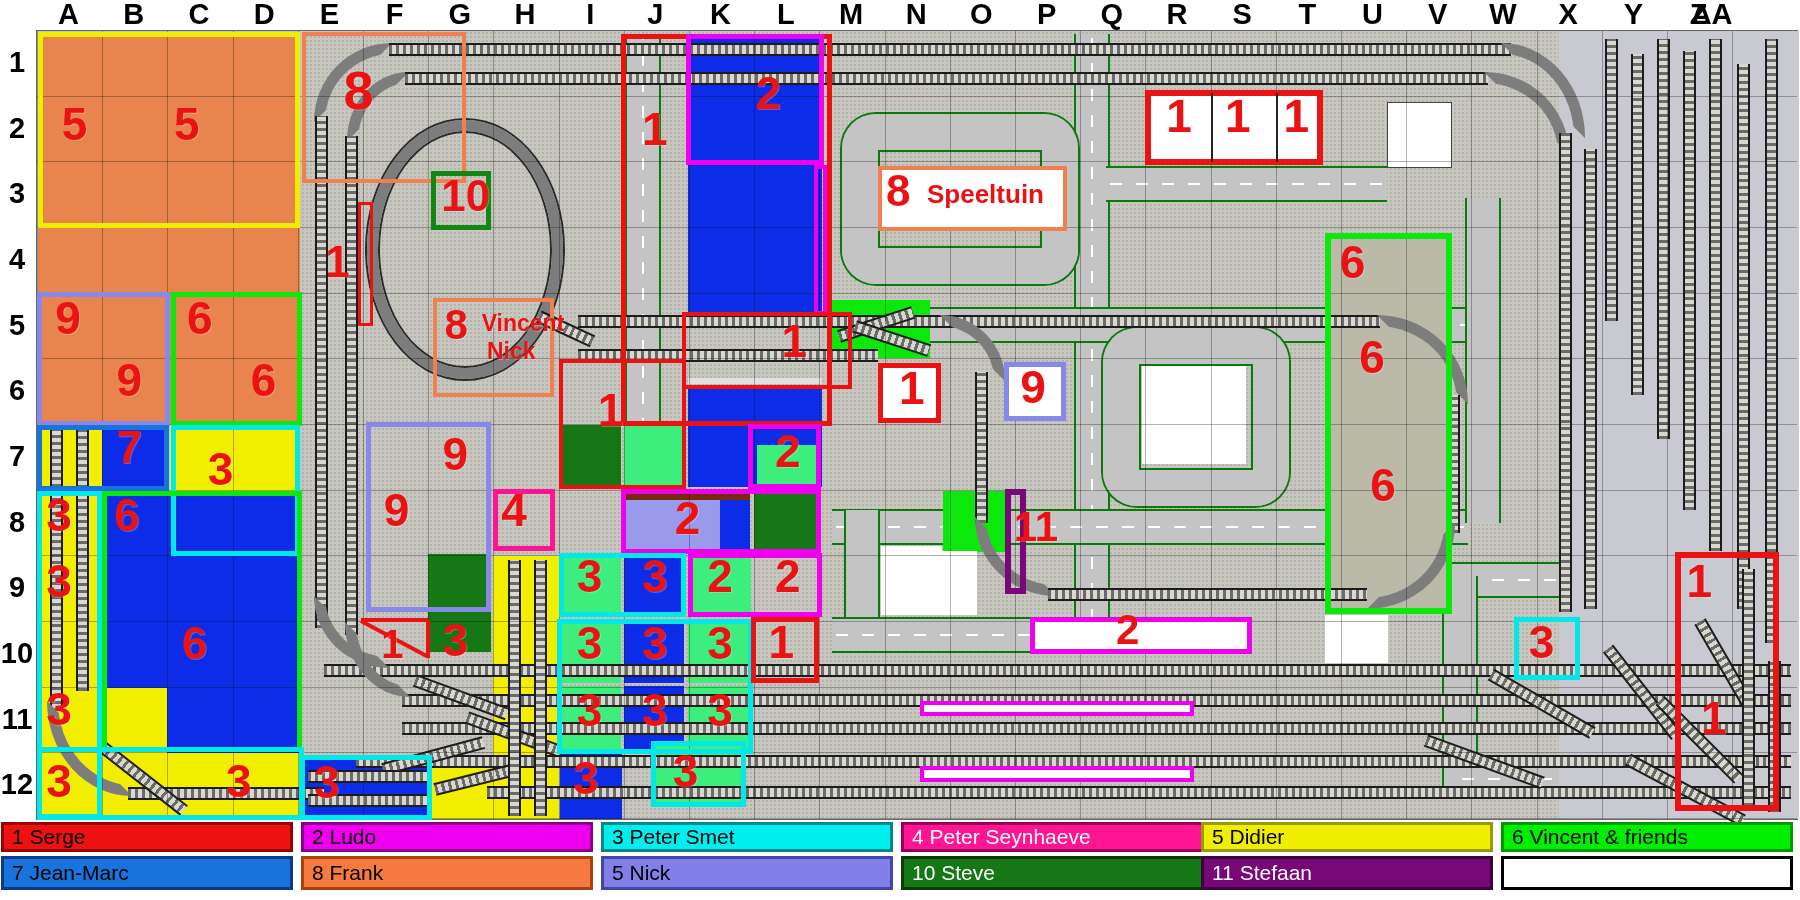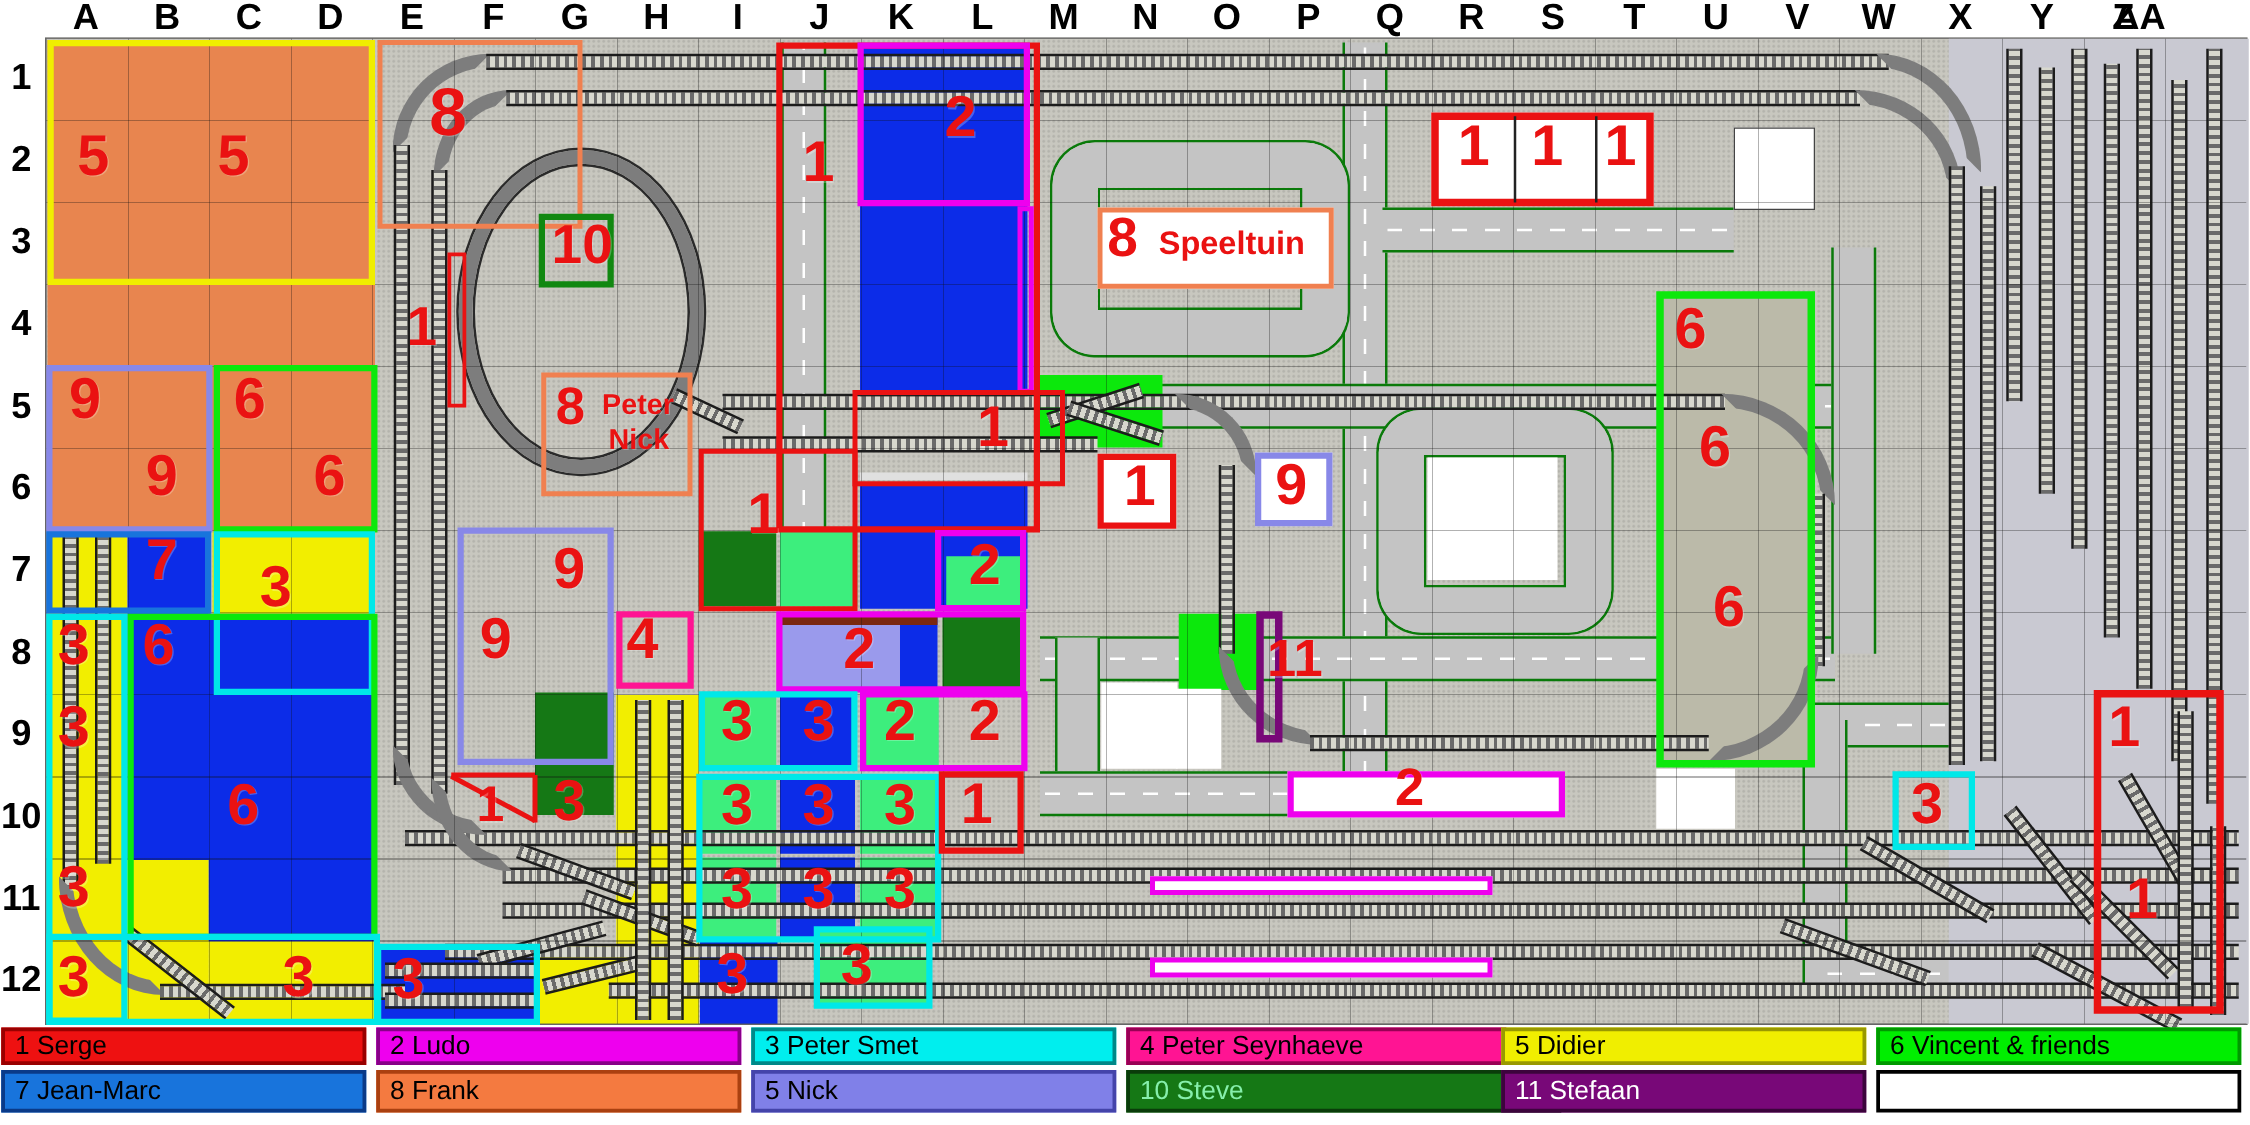--- a/index.html
+++ b/index.html
@@ -262,21 +262,21 @@
       <div class="zl" style="left: 9.128px; top: 528.563px; font-size: 46px;">3</div>
       <div class="zl" style="left: 144.744px; top: 590.94px; font-size: 46px;">6</div>
       <div class="zl" style="left: 9.128px; top: 656.6px; font-size: 46px;">3</div>
       <div class="zl" style="left: 9.128px; top: 728.826px; font-size: 46px;">3</div>
       <div class="zl" style="left: 189.08px; top: 728.826px; font-size: 46px;">3</div>
       <div class="zl" style="left: 277.1px; top: 730.139px; font-size: 46px;">3</div>
       <div class="zl" style="left: 306.44px; top: 34.1432px; font-size: 54px;">8</div>
       <div class="zl" style="left: 404.24px; top: 144.452px; font-size: 44px;">10</div>
       <div class="zl" style="left: 288.184px; top: 210.112px; font-size: 44px;">1</div>
       <div class="zl" style="left: 407.5px; top: 274.459px; font-size: 42px;">8</div>
-      <div class="zl" style="left: 444.664px; top: 282.338px; font-size: 23px;">Peter</div>
+      <div class="zl" style="left: 444.664px; top: 282.338px; font-size: 23px;">Vincent</div>
       <div class="zl" style="left: 449.88px; top: 309.915px; font-size: 23px;">Nick</div>
       <div class="zl" style="left: 405.544px; top: 401.839px; font-size: 46px;">9</div>
       <div class="zl" style="left: 346.864px; top: 458.307px; font-size: 46px;">9</div>
       <div class="zl" style="left: 464.224px; top: 458.307px; font-size: 46px;">4</div>
       <div class="zl" style="left: 405.544px; top: 587.657px; font-size: 46px;">3</div>
       <div class="zl" style="left: 605.056px; top: 77.4788px; font-size: 46px;">1</div>
       <div class="zl" style="left: 718.504px; top: 40.7092px; font-size: 46px;">2</div>
       <div class="zl" style="left: 560.72px; top: 357.847px; font-size: 46px;">1</div>
       <div class="zl" style="left: 744.584px; top: 288.904px; font-size: 46px;">1</div>
       <div class="zl" style="left: 738.064px; top: 399.213px; font-size: 46px;">2</div>
@@ -308,23 +308,23 @@
       <div class="zl" style="left: 1322.26px; top: 305.319px; font-size: 46px;">6</div>
       <div class="zl" style="left: 1333.34px; top: 433.356px; font-size: 46px;">6</div>
       <div class="zl" style="left: 1649.56px; top: 528.563px; font-size: 46px;">1</div>
       <div class="zl" style="left: 1663.9px; top: 666.449px; font-size: 46px;">1</div>
       <div class="zl" style="left: 1491.78px; top: 589.627px; font-size: 46px;">3</div>
     </div>
   <div id="legend">
       <div class="lg" style="left: 1px; top: 822px; width: 292px; height: 30px; background: rgb(238, 17, 17); border: 3px solid rgb(153, 0, 0); color: rgb(0, 0, 0);">1 Serge</div>
       <div class="lg" style="left: 301px; top: 822px; width: 292px; height: 30px; background: rgb(238, 0, 238); border: 3px solid rgb(136, 0, 136); color: rgb(0, 0, 0);">2 Ludo</div>
       <div class="lg" style="left: 601px; top: 822px; width: 292px; height: 30px; background: rgb(0, 238, 238); border: 3px solid rgb(0, 136, 136); color: rgb(0, 0, 0);">3 Peter Smet</div>
-      <div class="lg" style="left: 901px; top: 822px; width: 304px; height: 30px; background: rgb(255, 20, 147); border: 3px solid rgb(153, 0, 85); color: #000000;">4 Peter Seynhaeve</div>
+      <div class="lg" style="left: 901px; top: 822px; width: 304px; height: 30px; background: rgb(255, 20, 147); border: 3px solid rgb(153, 0, 85); color: #ffffff;">4 Peter Seynhaeve</div>
       <div class="lg" style="left: 1201px; top: 822px; width: 292px; height: 30px; background: rgb(240, 238, 0); border: 3px solid rgb(153, 153, 0); color: rgb(0, 0, 0);">5 Didier</div>
       <div class="lg" style="left: 1501px; top: 822px; width: 292px; height: 30px; background: rgb(0, 238, 0); border: 3px solid rgb(0, 153, 0); color: rgb(0, 0, 0);">6 Vincent &amp; friends</div>
       <div class="lg" style="left: 1px; top: 856px; width: 292px; height: 34px; background: rgb(24, 116, 220); border: 3px solid rgb(10, 58, 136); color: rgb(0, 0, 0);">7 Jean-Marc</div>
       <div class="lg" style="left: 301px; top: 856px; width: 292px; height: 34px; background: rgb(244, 122, 64); border: 3px solid rgb(170, 64, 16); color: rgb(0, 0, 0);">8 Frank</div>
       <div class="lg" style="left: 601px; top: 856px; width: 292px; height: 34px; background: rgb(128, 128, 232); border: 3px solid rgb(68, 68, 170); color: rgb(0, 0, 0);">5 Nick</div>
-      <div class="lg" style="left: 901px; top: 856px; width: 348px; height: 34px; background: rgb(21, 120, 21); border: 3px solid rgb(10, 60, 10); color: #86efac;">10 Steve</div>
+      <div class="lg" style="left: 901px; top: 856px; width: 348px; height: 34px; background: rgb(21, 120, 21); border: 3px solid rgb(10, 60, 10); color: #ffffff;">10 Steve</div>
       <div class="lg" style="left: 1201px; top: 856px; width: 292px; height: 34px; background: rgb(120, 8, 120); border: 3px solid rgb(60, 4, 60); color: rgb(255, 255, 255);">11 Stefaan</div>
       <div class="lg" style="left: 1501px; top: 856px; width: 292px; height: 34px; background: rgb(255, 255, 255); border: 3px solid rgb(0, 0, 0); color: rgb(0, 0, 0);"></div>
     </div>
 </div>
 
 </body></html>

